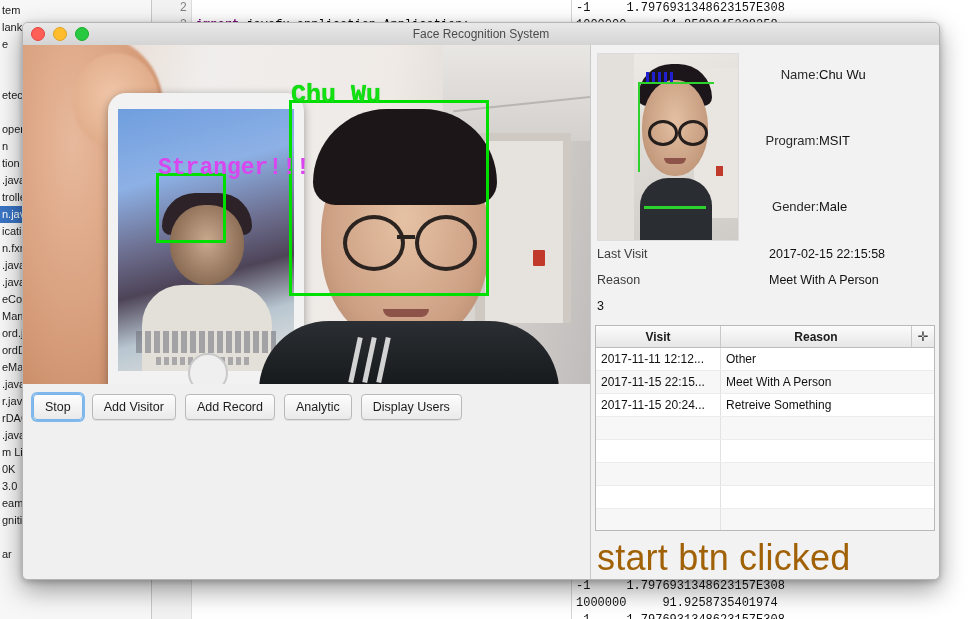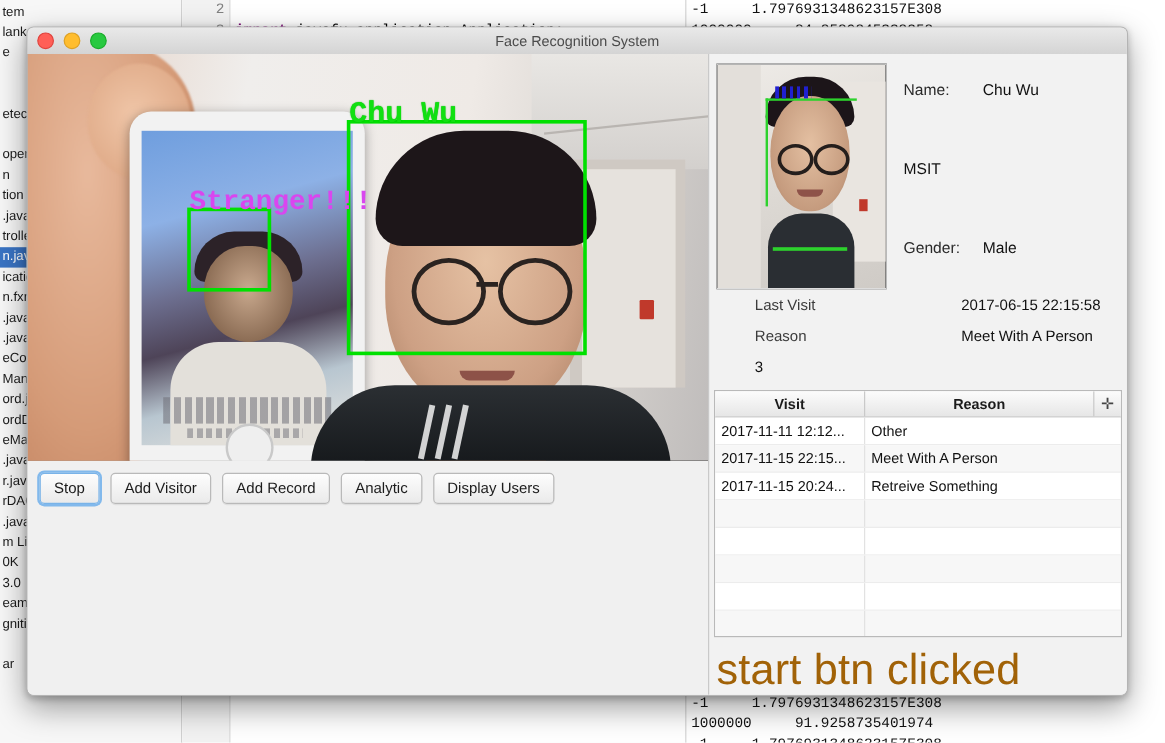--- a/index.html
+++ b/index.html
@@ -156,26 +156,26 @@
   .ph-gl2{position:absolute;left:80px;top:66px;width:24px;height:20px;border:3px solid #241e1c;border-radius:50%;}
   .ph-mouth{position:absolute;left:66px;top:104px;width:22px;height:6px;background:#8e5349;border-radius:0 0 8px 8px;}
   .ph-body{position:absolute;left:42px;top:124px;width:72px;height:64px;background:#2a2e33;border-radius:28px 28px 0 0;}
   .ph-red{position:absolute;left:118px;top:112px;width:7px;height:10px;background:#c0392b;}
   .ph-box{position:absolute;left:40px;top:28px;width:2px;height:90px;background:#2dd22d;}
   .ph-box2{position:absolute;left:40px;top:28px;width:76px;height:2px;background:#2dd22d;}
   .ph-box3{position:absolute;left:46px;top:152px;width:62px;height:3px;background:#2dd22d;}
   .ph-dots{position:absolute;left:48px;top:18px;width:30px;height:10px;
     background:repeating-linear-gradient(90deg,#2020d0 0 3px,transparent 3px 6px);}
 
-  .fields{flex:1;padding:14px 0 0 14px;box-sizing:border-box;}
+  .fields{flex:1;padding:14px 0 0 14px;box-sizing:border-box;text-align:right;}
   .fieldrow{display:flex;height:66px;font-size:13px;color:#1d1d1d;}
   .fieldrow .k{width:66px;color:#2a2a2a;}
   .fieldrow .v{color:#111;}
 
-  .visitinfo{padding:4px 0 4px 6px;margin-left:32px;}
+  .visitinfo{padding:4px 0 4px 6px;}
   .virow{display:flex;height:26px;align-items:center;font-size:12.5px;}
   .virow .k{width:172px;color:#3c3c3c;}
   .virow .v{color:#111;}
 
   .tablewrap{
     margin:2px 4px 0 4px;border:1px solid #b9b9b9;background:#fff;
     height:214px;box-sizing:border-box;position:relative;overflow:hidden;
   }
   .thead{display:flex;height:21px;background:linear-gradient(#fcfcfc,#e6e6e6);
     border-bottom:1px solid #bdbdbd;font-size:12px;font-weight:bold;color:#1b1b1b;}
@@ -367,33 +367,34 @@
           <div class="ph-box2"></div>
           <div class="ph-box3"></div>
           <div class="ph-dots"></div>
         </div>
         <div class="fields" id="fields">
             <div class="fieldrow">
               <div class="k">Name:</div>
               <div class="v">Chu Wu</div>
             </div>
             <div class="fieldrow">
+              <div class="k">Program:</div>
               <div class="v">MSIT</div>
             </div>
             <div class="fieldrow">
               <div class="k">Gender:</div>
               <div class="v">Male</div>
             </div>
           </div>
       </div>
 
       <div class="visitinfo" id="visitinfo">
           <div class="virow">
             <div class="k">Last Visit</div>
-            <div class="v">2017-06-15 22:15:58</div>
+            <div class="v">2017-02-15 22:15:58</div>
           </div>
           <div class="virow">
             <div class="k">Reason</div>
             <div class="v">Meet With A Person</div>
           </div>
           <div class="virow">
             <div class="v">3</div>
           </div>
         </div>
 

